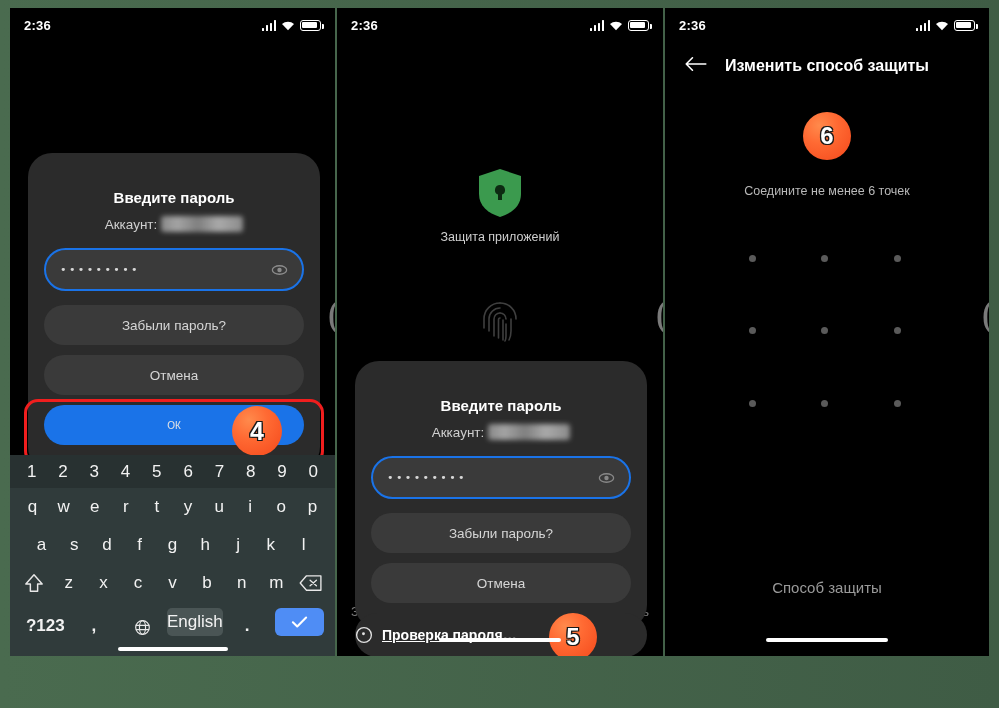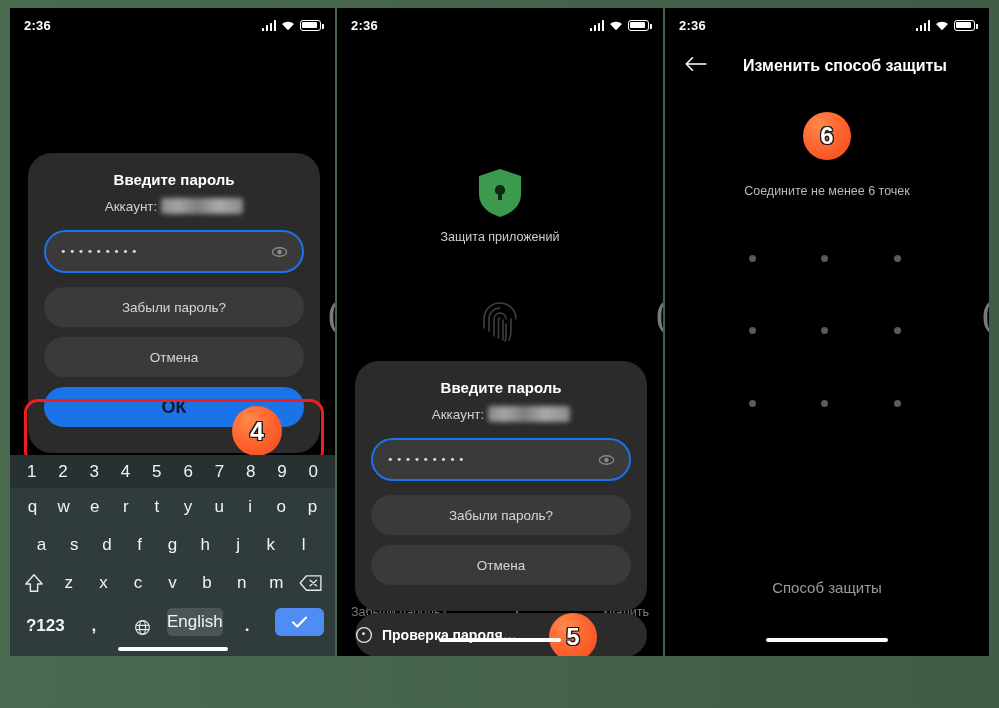--- a/index.html
+++ b/index.html
@@ -48,21 +48,21 @@
   
   .bat { width: 21px; height: 11px; border: 1.4px solid #fff; border-radius: 3px; position: relative; }
   .bat::after { content:""; position:absolute; right:-3.5px; top:3px; width:2px; height:5px; background:#fff; border-radius:0 1px 1px 0;}
   .bat i { position:absolute; left:1.4px; top:1.4px; bottom:1.4px; width: 15px; background:#fff; border-radius:1px;}
 
   
   .dialog {
     position: absolute;
     background: #2b2b2b;
     border-radius: 24px;
-    padding: 18px 16px 16px;
+    padding: 36px 16px 16px;
   }
   .dlg-title {
     text-align: center; color: #fff; font-size: 15px; font-weight: bold;
     margin-bottom: 10px;
   }
   .dlg-account {
     display: flex; align-items: flex-end; justify-content: center;
     gap: 4px; margin-bottom: 16px;
   }
   .dlg-account .lbl { color: #cfcfcf; font-size: 13.5px; }
@@ -89,21 +89,21 @@
     position: absolute; right: 14px; top: 50%; transform: translateY(-50%);
     width: 17px; height: 17px; opacity: .55;
   }
   .dlg-btn {
     height: 40px; border-radius: 21px;
     background: #3a3a3a;
     display: flex; align-items: center; justify-content: center;
     color: #d6d6d6; font-size: 13.5px;
     margin-bottom: 10px;
   }
-  .dlg-btn.ok { background: #1a73e8; color: #0f172a; font-weight: bold; font-size: 18px; }
+  .dlg-btn.ok { background: #1a73e8; color: #e5e5e5; font-weight: normal; font-size: 10px; }
 
   
   .hl-frame {
     position: absolute;
     border: 3.5px solid #f01e1e;
     border-radius: 14px;
     pointer-events: none;
   }
 
   
@@ -168,28 +168,28 @@
   .spinner {
     width: 16px; height: 16px; border-radius: 50%;
     border: 2px solid #6f6f6f; border-top-color: transparent; border-right-color: transparent;
   }
   .toast {
     position: absolute;
     background: #2b2b2b;
     border-radius: 22px;
     display: flex; align-items: center; gap: 9px;
     padding: 13px 0;
-    color: #fff; font-size: 14px; font-weight: bold;
+    color: #fff; font-size: 14px; font-weight: bold; text-decoration: underline;
   }
   .clock-ic { width: 18px; height: 18px; position: relative; }
 
   
   .appbar {
     position: absolute; top: 38px; left: 0; right: 0; height: 40px;
-    display: flex; align-items: center; gap: 36px; padding-left: 20px;
+    display: flex; align-items: center; gap: 18px; padding-left: 20px;
     color: #fff;
   }
   .appbar-title { font-size: 16px; font-weight: bold; white-space: nowrap; }
   .hint {
     position: absolute; left: 0; right: 0; top: 176px;
     text-align: center; color: #b9b9b9; font-size: 12.5px;
   }
   .dot-grid { position: absolute; }
   .pdot { position: absolute; width: 7px; height: 7px; border-radius: 50%; background: #5a5a5a; }
   .method-label {

